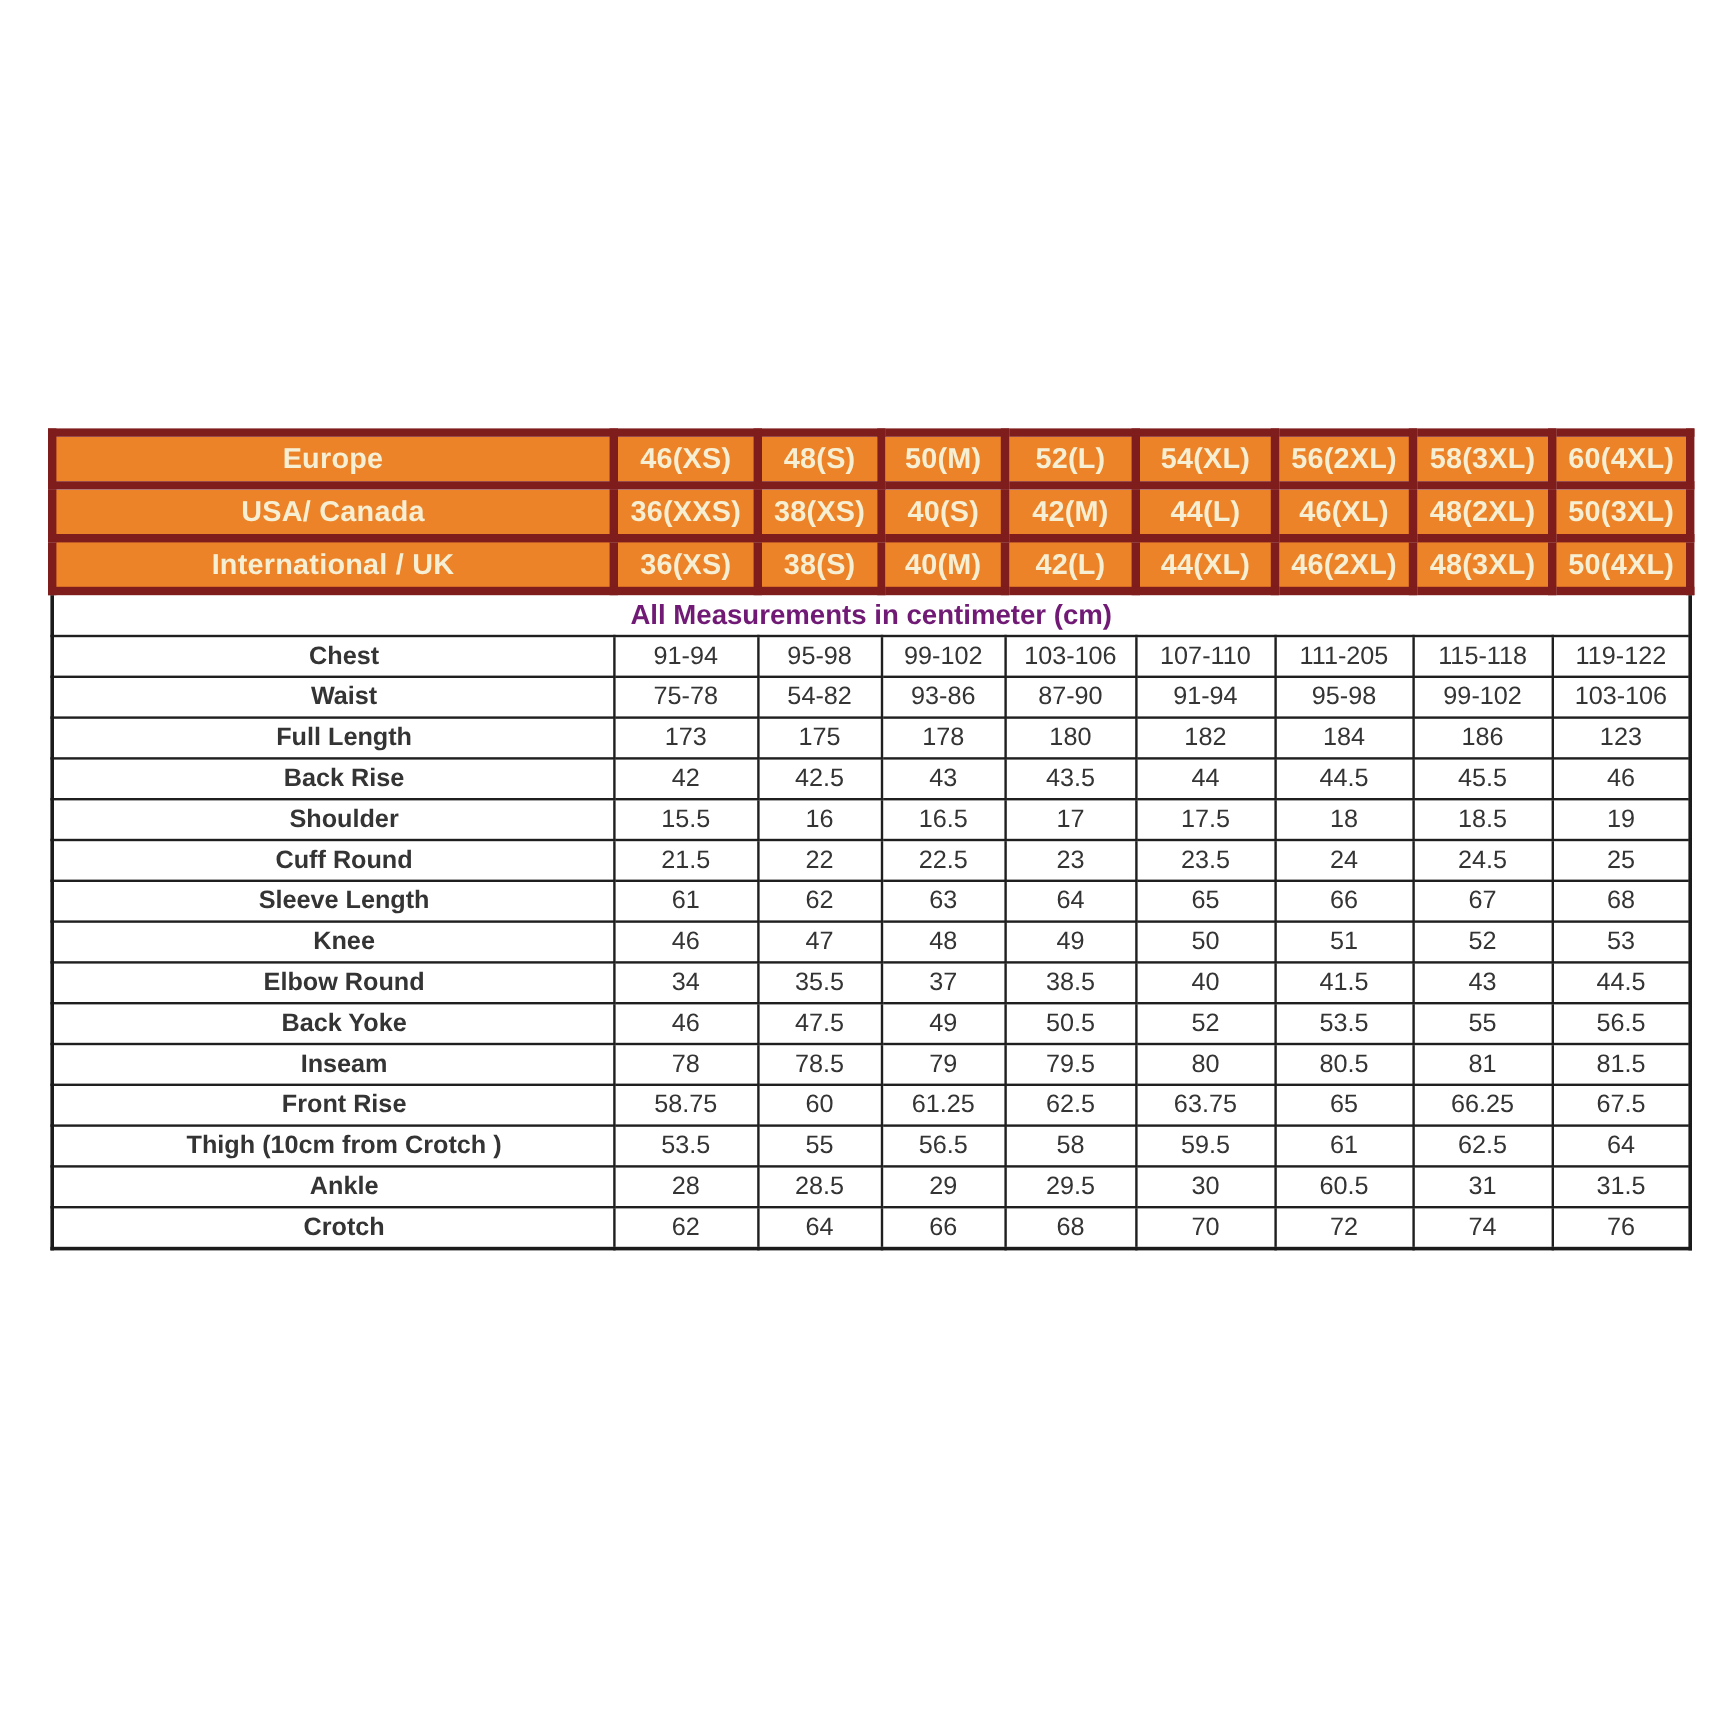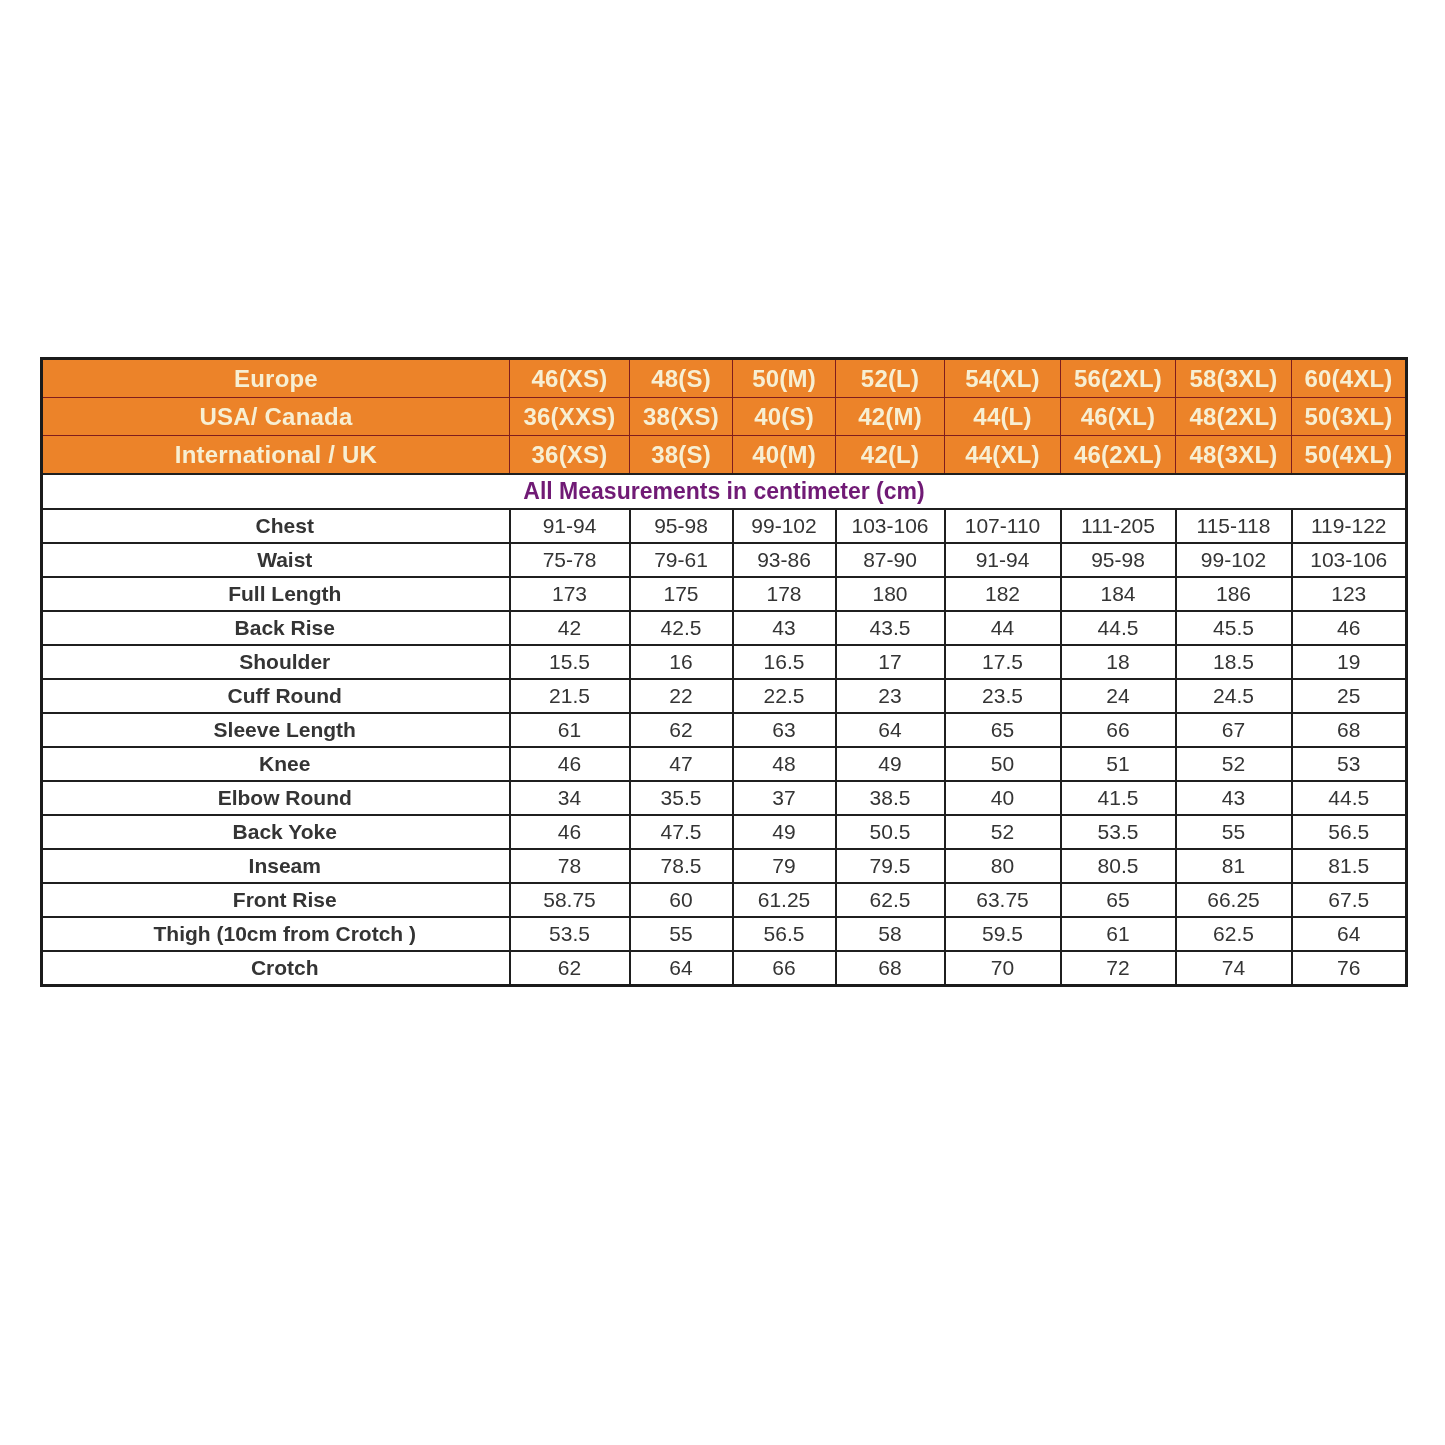--- a/index.html
+++ b/index.html
@@ -30,21 +30,21 @@
     vertical-align: middle;
     white-space: nowrap;
     overflow: hidden;
   }
   tr.header-row td {
     background: #EC8329;
     color: #F7EFD3;
     font-weight: bold;
     font-size: 24px;
     height: 35px;
-    border: 1px solid #7f1d1d;
+    border: 7px solid #7f1d1d;
     letter-spacing: 0.2px;
   }
   tr.subtitle-row td {
     background: #ffffff;
     color: #701a75;
     font-weight: bold;
     font-size: 23px;
     height: 31px;
     border: 2px solid #1f1f1f;
   }
@@ -120,21 +120,21 @@
           <td>99-102</td>
           <td>103-106</td>
           <td>107-110</td>
           <td>111-205</td>
           <td>115-118</td>
           <td>119-122</td>
         </tr>
         <tr class="data-row">
           <td class="label-cell">Waist</td>
           <td>75-78</td>
-          <td>79-61</td>
+          <td>54-82</td>
           <td>93-86</td>
           <td>87-90</td>
           <td>91-94</td>
           <td>95-98</td>
           <td>99-102</td>
           <td>103-106</td>
         </tr>
         <tr class="data-row">
           <td class="label-cell">Full Length</td>
           <td>173</td>
@@ -250,20 +250,31 @@
           <td>53.5</td>
           <td>55</td>
           <td>56.5</td>
           <td>58</td>
           <td>59.5</td>
           <td>61</td>
           <td>62.5</td>
           <td>64</td>
         </tr>
         <tr class="data-row">
+          <td class="label-cell">Ankle</td>
+          <td>28</td>
+          <td>28.5</td>
+          <td>29</td>
+          <td>29.5</td>
+          <td>30</td>
+          <td>60.5</td>
+          <td>31</td>
+          <td>31.5</td>
+        </tr>
+        <tr class="data-row">
           <td class="label-cell">Crotch</td>
           <td>62</td>
           <td>64</td>
           <td>66</td>
           <td>68</td>
           <td>70</td>
           <td>72</td>
           <td>74</td>
           <td>76</td>
         </tr>

